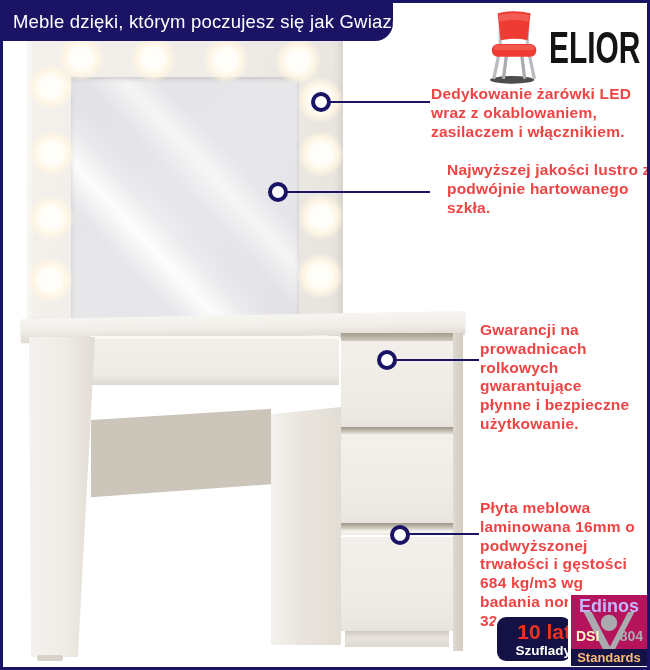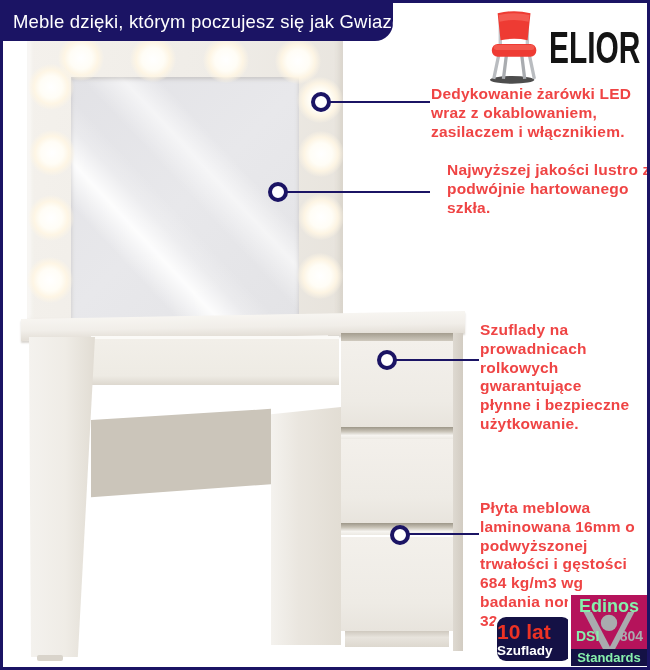--- a/index.html
+++ b/index.html
@@ -48,29 +48,29 @@
   .dot{position:absolute;width:20px;height:20px;box-sizing:border-box;border:4px solid #1b1464;border-radius:50%;background:#fff;z-index:20;}
   .lead{position:absolute;height:2px;background:#1b1464;z-index:19;}
 
   .note{position:absolute;color:#ef4444;font-weight:700;font-size:15.5px;line-height:18.8px;white-space:pre-line;letter-spacing:0.2px;z-index:20;}
   .n1{left:428px;top:82px;width:215px;}
   .n2{left:444px;top:158px;width:215px;}
   .n3{left:477px;top:318px;width:170px;}
   .n4{left:477px;top:496px;width:170px;}
 
   
-  .warranty{position:absolute;left:494px;top:614px;width:74px;height:44px;background:#141145;border-radius:9px;box-shadow:0 0 0 3px #fff;display:flex;flex-direction:column;align-items:flex-start;justify-content:center;z-index:40;}
+  .warranty{position:absolute;left:494px;top:614px;width:74px;height:44px;background:#141145;border-radius:9px;box-shadow:0 0 0 3px #fff;display:flex;flex-direction:column;align-items:flex-end;justify-content:center;z-index:40;}
   .warranty .w1{color:#ed3224;font-weight:800;font-size:21px;line-height:22px;}
   .warranty .w2{color:#fff;font-weight:700;font-size:13.5px;line-height:15px;}
   .edinos{position:absolute;left:568px;top:592px;width:76px;height:71px;background:#b5135b;box-shadow:0 0 0 3px #fff;z-index:40;overflow:hidden;}
-  .edinos .ename{position:absolute;top:1px;left:0;width:100%;text-align:center;color:#86efac;font-weight:800;font-size:18px;}
+  .edinos .ename{position:absolute;top:1px;left:0;width:100%;text-align:center;color:#c4b5fd;font-weight:800;font-size:18px;}
   .edinos svg{position:absolute;left:6px;top:17px;}
-  .edinos .dsi{position:absolute;left:5px;top:33px;color:#86efac;font-weight:800;font-size:14px;}
+  .edinos .dsi{position:absolute;left:5px;top:33px;color:#fef9c3;font-weight:800;font-size:14px;}
   .edinos .n804{position:absolute;right:4px;top:33px;color:#a9abae;font-weight:800;font-size:14px;}
-  .edinos .strip{position:absolute;left:0;bottom:0;width:100%;height:17px;background:#141145;color:#86efac;font-weight:800;font-size:13px;text-align:center;line-height:17px;}
+  .edinos .strip{position:absolute;left:0;bottom:0;width:100%;height:17px;background:#141145;color:#fdba74;font-weight:800;font-size:13px;text-align:center;line-height:17px;}
 </style>
 </head>
 <body>
 
 <div class="page">
 
   <div class="banner">
     <span>Meble dzięki, którym poczujesz się jak Gwiazda!</span>
   </div>
 
@@ -143,21 +143,21 @@
 
   <div class="dot" style="left:387px;top:522px;"></div>
   <div class="lead" style="left:405px;top:530px;width:71px;"></div>
 
   <div class="note n1">Dedykowanie żarówki LED
 wraz z okablowaniem,
 zasilaczem i włącznikiem.</div>
   <div class="note n2">Najwyższej jakości lustro z
 podwójnie hartowanego
 szkła.</div>
-  <div class="note n3">Szuflady na
+  <div class="note n3">Gwarancji na
 prowadnicach
 rolkowych
 gwarantujące
 płynne i bezpieczne
 użytkowanie.</div>
   <div class="note n4">Płyta meblowa
 laminowana 16mm o
 podwyższonej
 trwałości i gęstości
 684 kg/m3 wg

